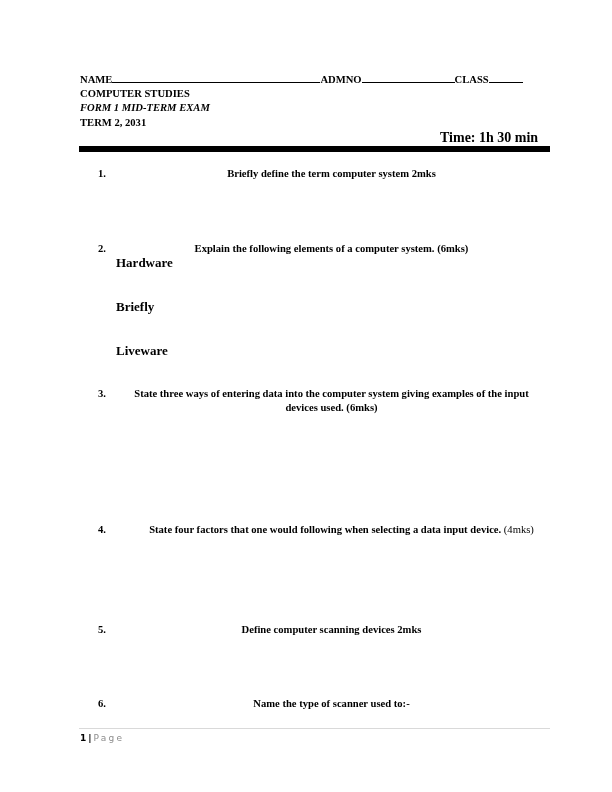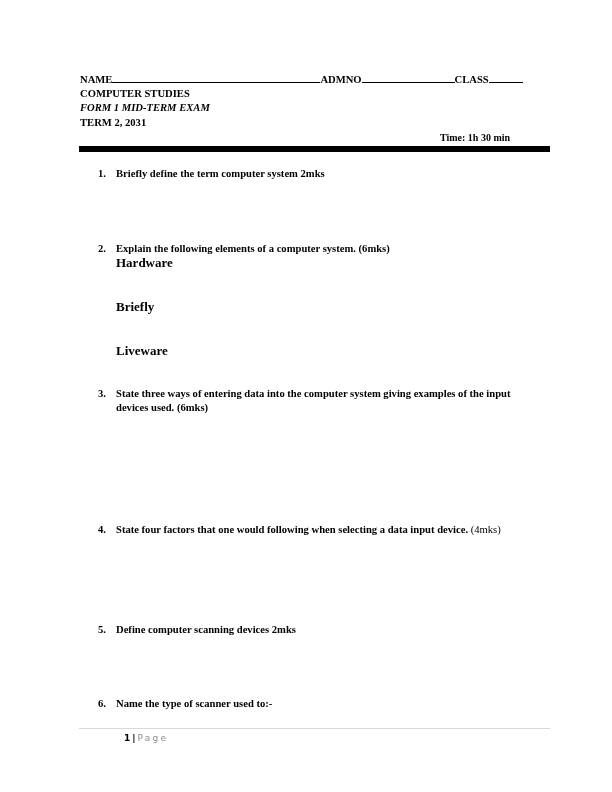--- a/index.html
+++ b/index.html
@@ -34,21 +34,21 @@
   .fill-line {
     display: inline-block;
     border-bottom: 1px solid #000;
     height: 9px;
     vertical-align: baseline;
   }
   .time {
     position: absolute;
     left: 432px;
     top: 131px;
-    font-size: 10px;
+    font-size: 14px;
     font-weight: bold;
     line-height: 13px;
     white-space: nowrap;
   }
   .thick-bar {
     position: absolute;
     left: 71px;
     top: 146px;
     width: 471px;
     height: 6px;
@@ -61,22 +61,23 @@
     font-size: 10.6px;
     line-height: 13.5px;
     font-weight: bold;
   }
   .q-num {
     position: absolute;
     left: 0;
     top: 0;
   }
   .q-text {
-    margin-left: 18px;
+    margin-left: 27px;
     display: block;
+    text-align: center;
   }
   .q-marks-normal {
     font-weight: normal;
   }
   .sub-item {
     position: absolute;
     left: 108px;
     font-size: 13px;
     font-weight: bold;
     line-height: 13px;
@@ -90,21 +91,20 @@
     background: #d9d9d9;
   }
   .footer {
     position: absolute;
     left: 72px;
     top: 732px;
     font-family: "DejaVu Sans", sans-serif;
     font-size: 9px;
     line-height: 12px;
     white-space: nowrap;
-    margin-left: 44px;
   }
   .footer .pnum { font-weight: bold; color: #000; }
   .footer .sep { font-weight: bold; color: #000; margin: 0 2px; }
   .footer .plabel { color: #8c8c8c; letter-spacing: 2.2px; }
 </style>
 </head>
 <body>
 
 <div class="page">
 

